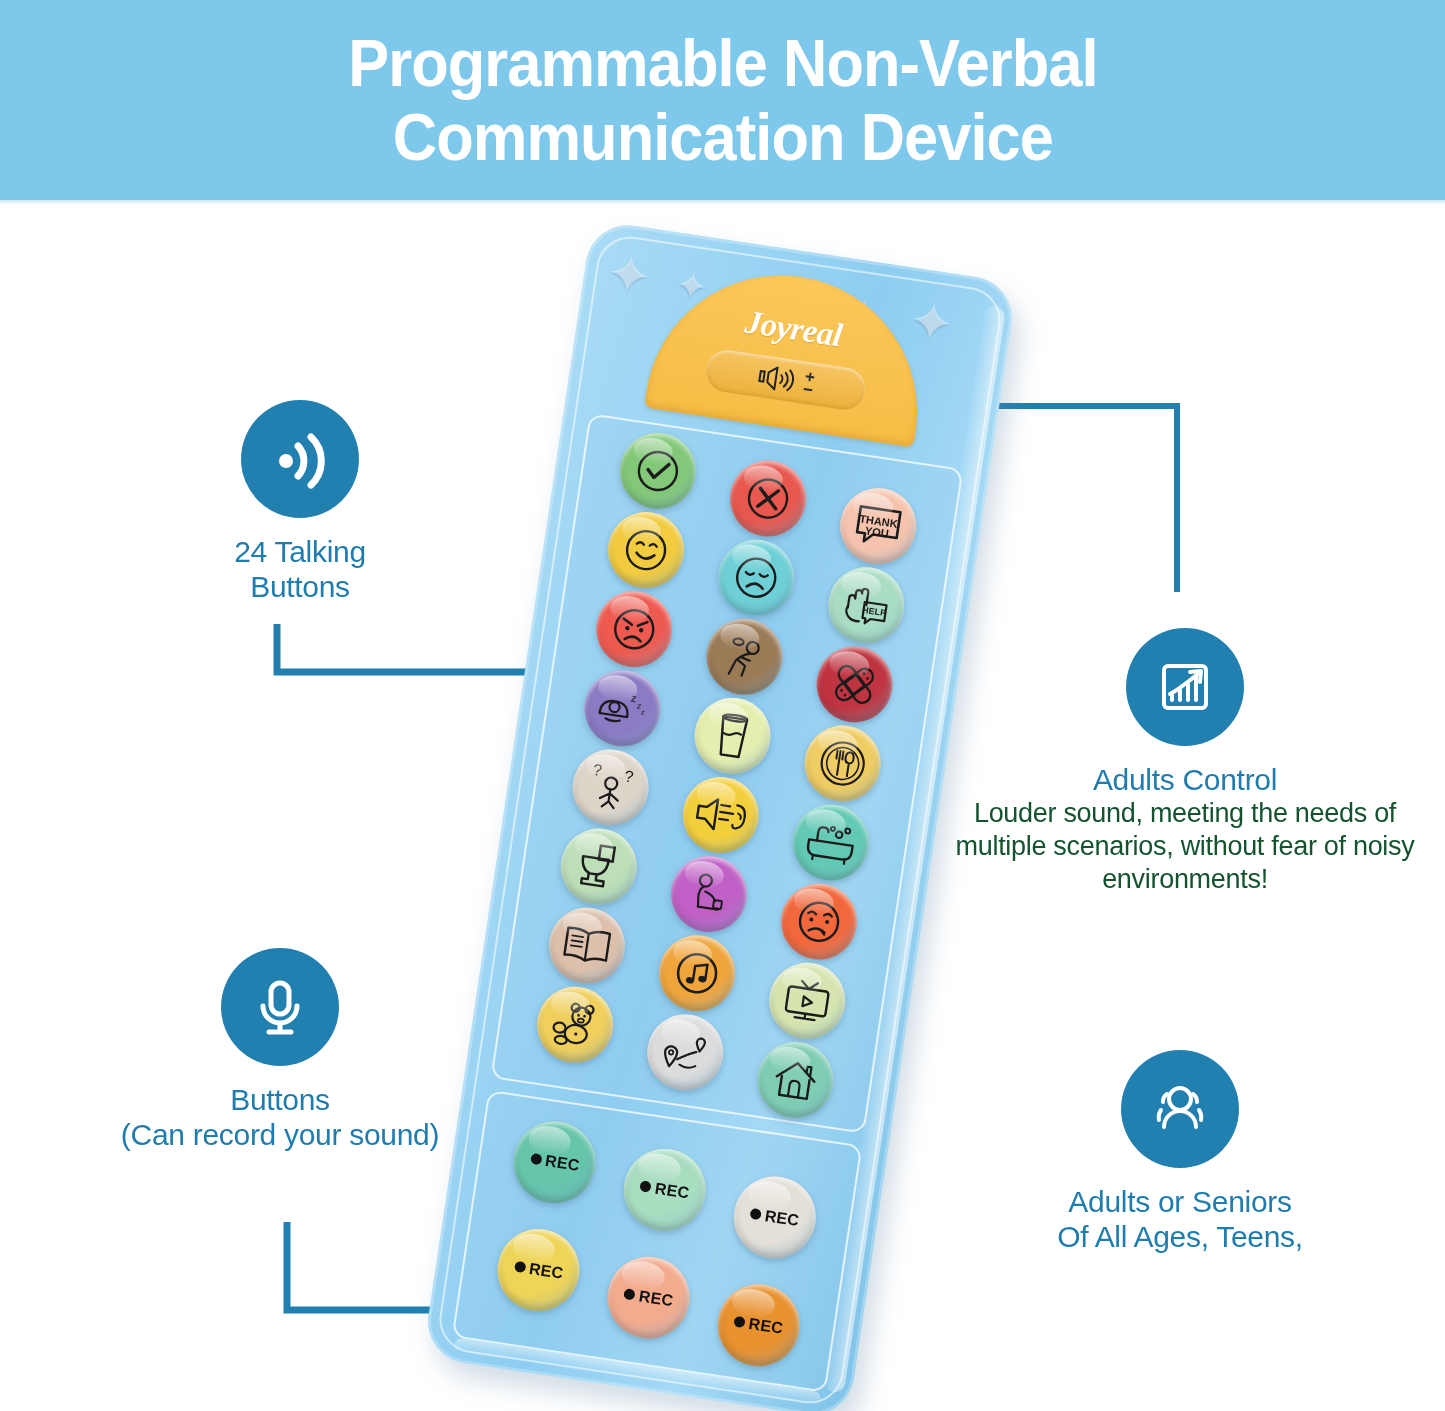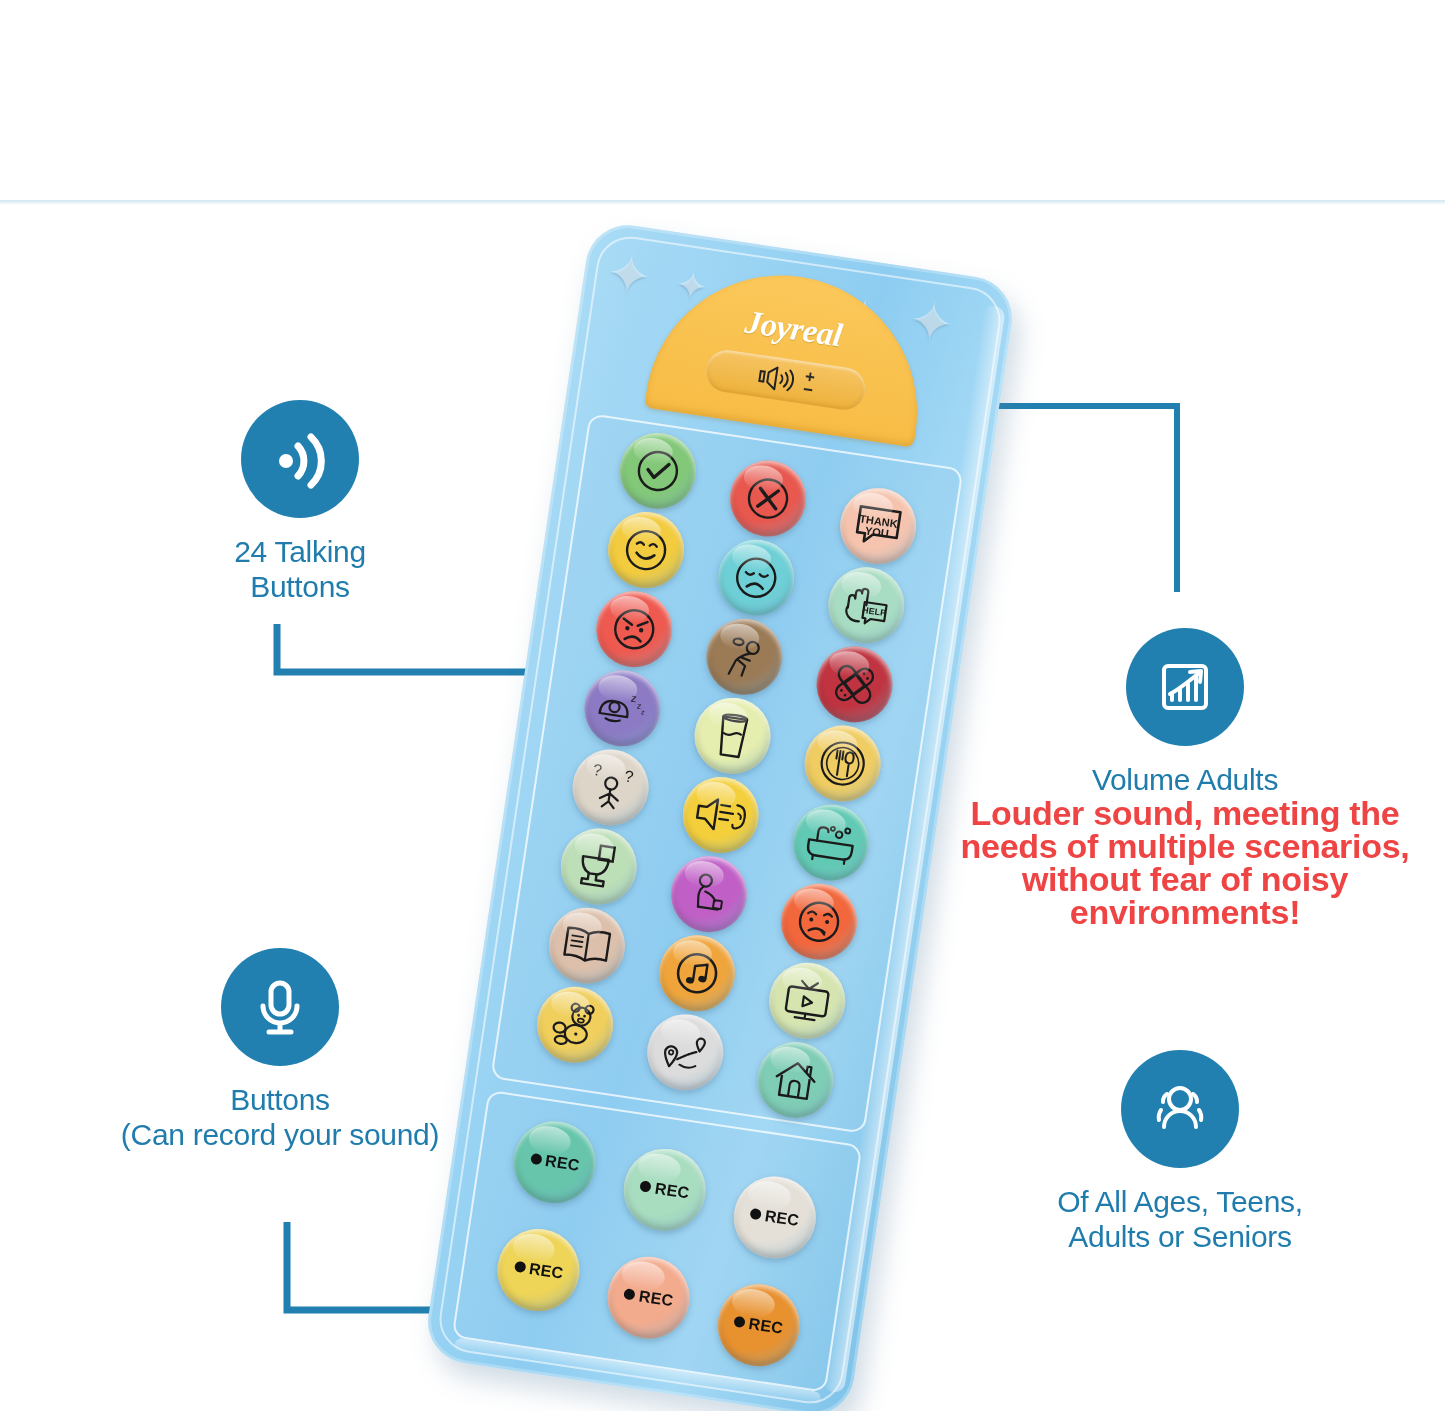--- a/index.html
+++ b/index.html
@@ -41,23 +41,23 @@
     display: flex; align-items: center; justify-content: center;
   }
   .feat-title {
     color: #1f7cad;
     font-weight: normal;
     font-size: 30px;
     line-height: 35px;
     letter-spacing: -0.3px;
   }
   .feat-sub {
-    color: #ef4444;
-    font-weight: bold;
-    font-size: 34px;
+    color: #14532d;
+    font-weight: normal;
+    font-size: 27px;
     line-height: 33px;
     letter-spacing: -0.3px;
   }
 
   #feature-talking  { left: 140px; top: 400px;  width: 320px; }
   #feature-record   { left: 30px;  top: 948px;  width: 500px; }
   #feature-volume   { left: 955px; top: 628px;  width: 460px; }
   #feature-audience { left: 950px; top: 1050px; width: 460px; }
 
   
@@ -191,20 +191,24 @@
     font-size: 16px; font-weight: bold; color: #111;
     letter-spacing: 0.2px;
   }
   .rec-dot { width: 11px; height: 11px; border-radius:50%; background:#111; }
 </style>
 </head>
 <body>
 
 <div id="stage">
 
+  <div class="banner">
+    <div class="banner-line">Programmable Non-Verbal</div>
+    <div class="banner-line">Communication Device</div>
+  </div>
   <div class="banner-shadow"></div>
 
   <svg id="connectors" viewBox="0 0 1445 1411">
 
     <path d="M277,624 L277,672 L632,672" fill="none" stroke="#2180b0" stroke-width="7"></path>
 
     <path d="M287,1222 L287,1310 L535,1310" fill="none" stroke="#2180b0" stroke-width="7"></path>
 
     <path d="M868,406 L1177,406 L1177,592" fill="none" stroke="#2180b0" stroke-width="6"></path>
   </svg>
@@ -239,37 +243,37 @@
       <svg width="74" height="74" viewBox="0 0 74 74">
         <rect x="16" y="16" width="42" height="42" rx="4" fill="none" stroke="#fff" stroke-width="4"></rect>
         <line x1="24" y1="50" x2="24" y2="43" stroke="#fff" stroke-width="4" stroke-linecap="round"></line>
         <line x1="32" y1="50" x2="32" y2="40" stroke="#fff" stroke-width="4" stroke-linecap="round"></line>
         <line x1="40" y1="50" x2="40" y2="34" stroke="#fff" stroke-width="4" stroke-linecap="round"></line>
         <line x1="48" y1="50" x2="48" y2="27" stroke="#fff" stroke-width="4" stroke-linecap="round"></line>
         <path d="M22,44 C30,40 40,32 51,23" fill="none" stroke="#fff" stroke-width="4" stroke-linecap="round"></path>
         <path d="M42,22 L53,21 L52,32" fill="none" stroke="#fff" stroke-width="4" stroke-linecap="round" stroke-linejoin="round"></path>
       </svg>
     </div>
-    <div class="feat-title">Volume Adults</div>
+    <div class="feat-title">Adults Control</div>
     <div class="feat-sub">Louder sound, meeting the needs of multiple scenarios, without fear of noisy environments!</div>
   </div>
 
   <div class="feature" id="feature-audience">
     <div class="feat-icon">
       <svg width="74" height="74" viewBox="0 0 74 74">
         <circle cx="37" cy="27" r="11" fill="none" stroke="#fff" stroke-width="4"></circle>
         <path d="M21,55 A16,16 0 0 1 53,55" fill="none" stroke="#fff" stroke-width="4" stroke-linecap="round"></path>
         <path d="M24,22 A9,9 0 0 0 20,30" fill="none" stroke="#fff" stroke-width="4" stroke-linecap="round"></path>
         <path d="M50,22 A9,9 0 0 1 54,30" fill="none" stroke="#fff" stroke-width="4" stroke-linecap="round"></path>
         <path d="M16,48 A13,13 0 0 1 18,38" fill="none" stroke="#fff" stroke-width="4" stroke-linecap="round"></path>
         <path d="M58,48 A13,13 0 0 0 56,38" fill="none" stroke="#fff" stroke-width="4" stroke-linecap="round"></path>
       </svg>
     </div>
+    <div class="feat-title">Adults or Seniors</div>
     <div class="feat-title">Of All Ages, Teens,</div>
-    <div class="feat-title">Adults or Seniors</div>
   </div>
 
   <div id="device-wrap">
     <div class="device-body"></div>
     <div class="device-inner-edge"></div>
     <div class="rim-right"></div>
     <div class="rim-bottom"></div>
 
     <div class="star" style="left:22px;  top:22px;  font-size:54px;">✦</div>
     <div class="star" style="left:92px;  top:32px;  font-size:38px;">✦</div>

